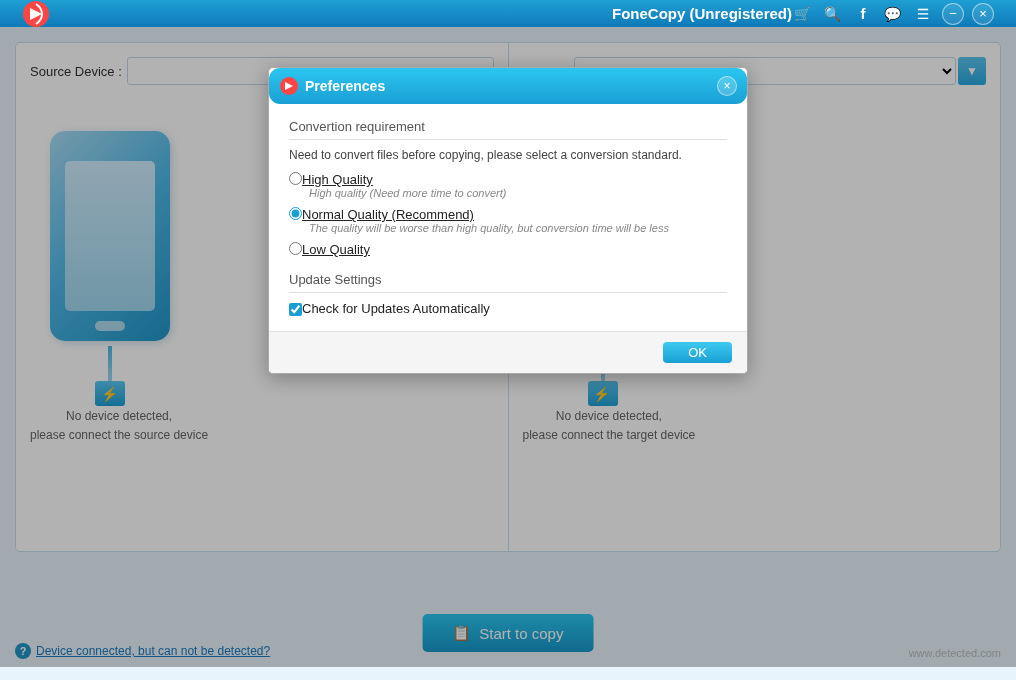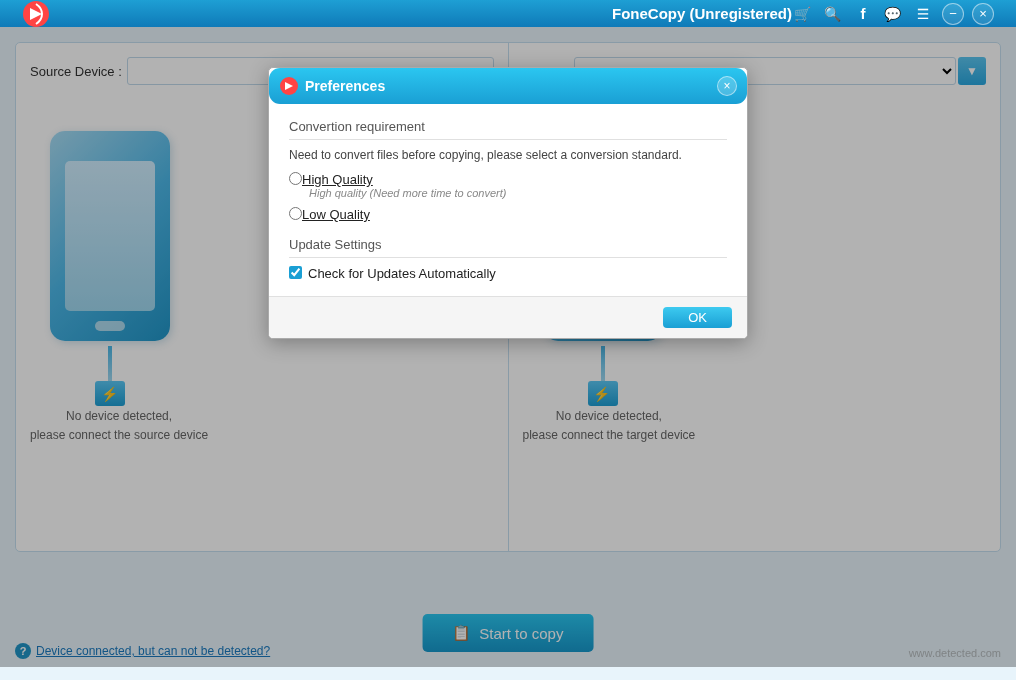--- a/index.html
+++ b/index.html
@@ -367,22 +367,21 @@
       margin-bottom: 8px;
       font-style: italic;
     }
 
     .update-section {
       margin-top: 15px;
     }
 
     .checkbox-label {
       display: flex;
-      align-items: flex-start;
-      gap: 6px;
+      align-items: flex-end;
       font-size: 13px;
       color: #222;
       cursor: pointer;
     }
 
     .checkbox-label input[type="checkbox"] {
       accent-color: #1a9fd4;
     }
 
     .dialog-footer {
@@ -510,20 +509,27 @@
         <div class="section-desc">Need to convert files before copying, please select a conversion standard.</div>
 
         <div class="radio-option">
           <label class="radio-label">
             <input type="radio" name="quality" style="">
             <span>High Quality</span>
           </label>
           <div class="option-desc">High quality (Need more time to convert)</div>
         </div>
 
+        <div class="radio-option">
+          <label class="radio-label">
+            <input type="radio" name="quality" checked="" style="">
+            <span>Normal Quality (Recommend)</span>
+          </label>
+          <div class="option-desc">The quality will be worse than high quality, but conversion time will be less</div>
+        </div>
 
         <div class="radio-option">
           <label class="radio-label">
             <input type="radio" name="quality" style="">
             <span>Low Quality</span>
           </label>
         </div>
 
         <div class="update-section">
           <div class="section-header">Update Settings</div>

